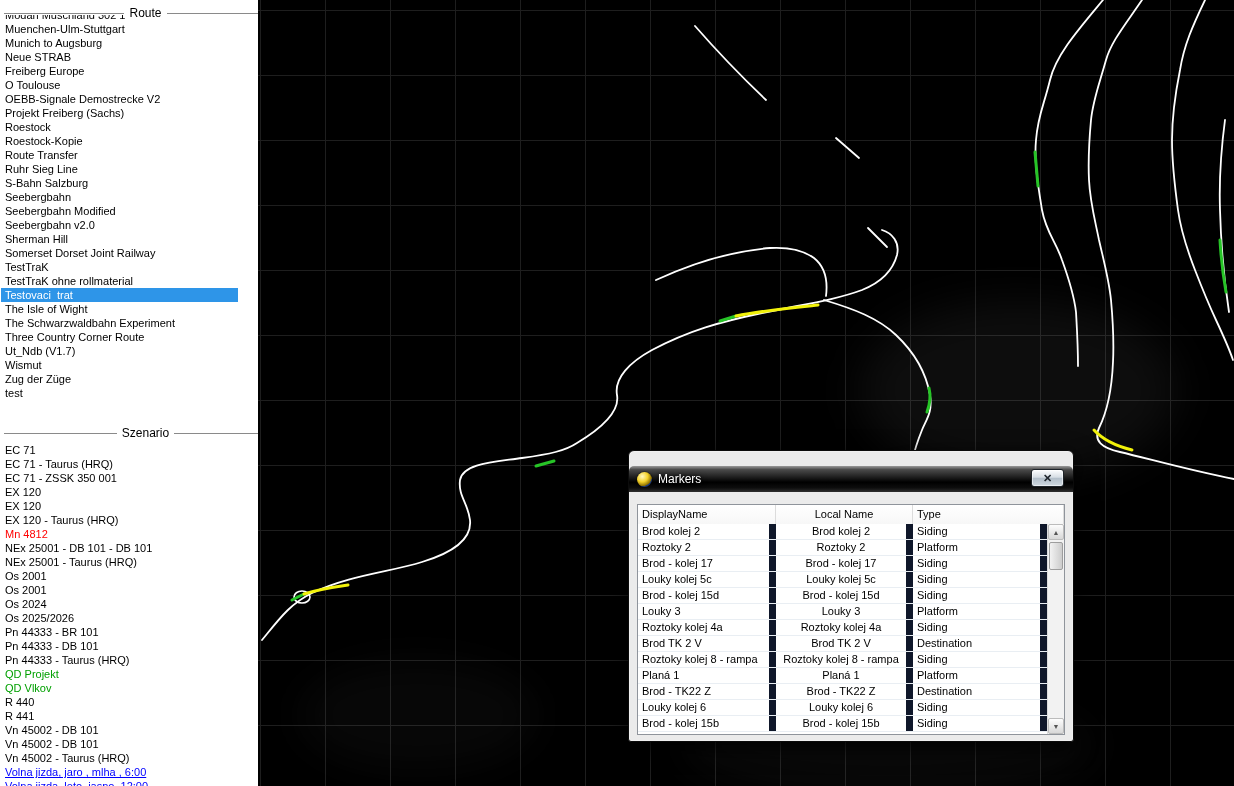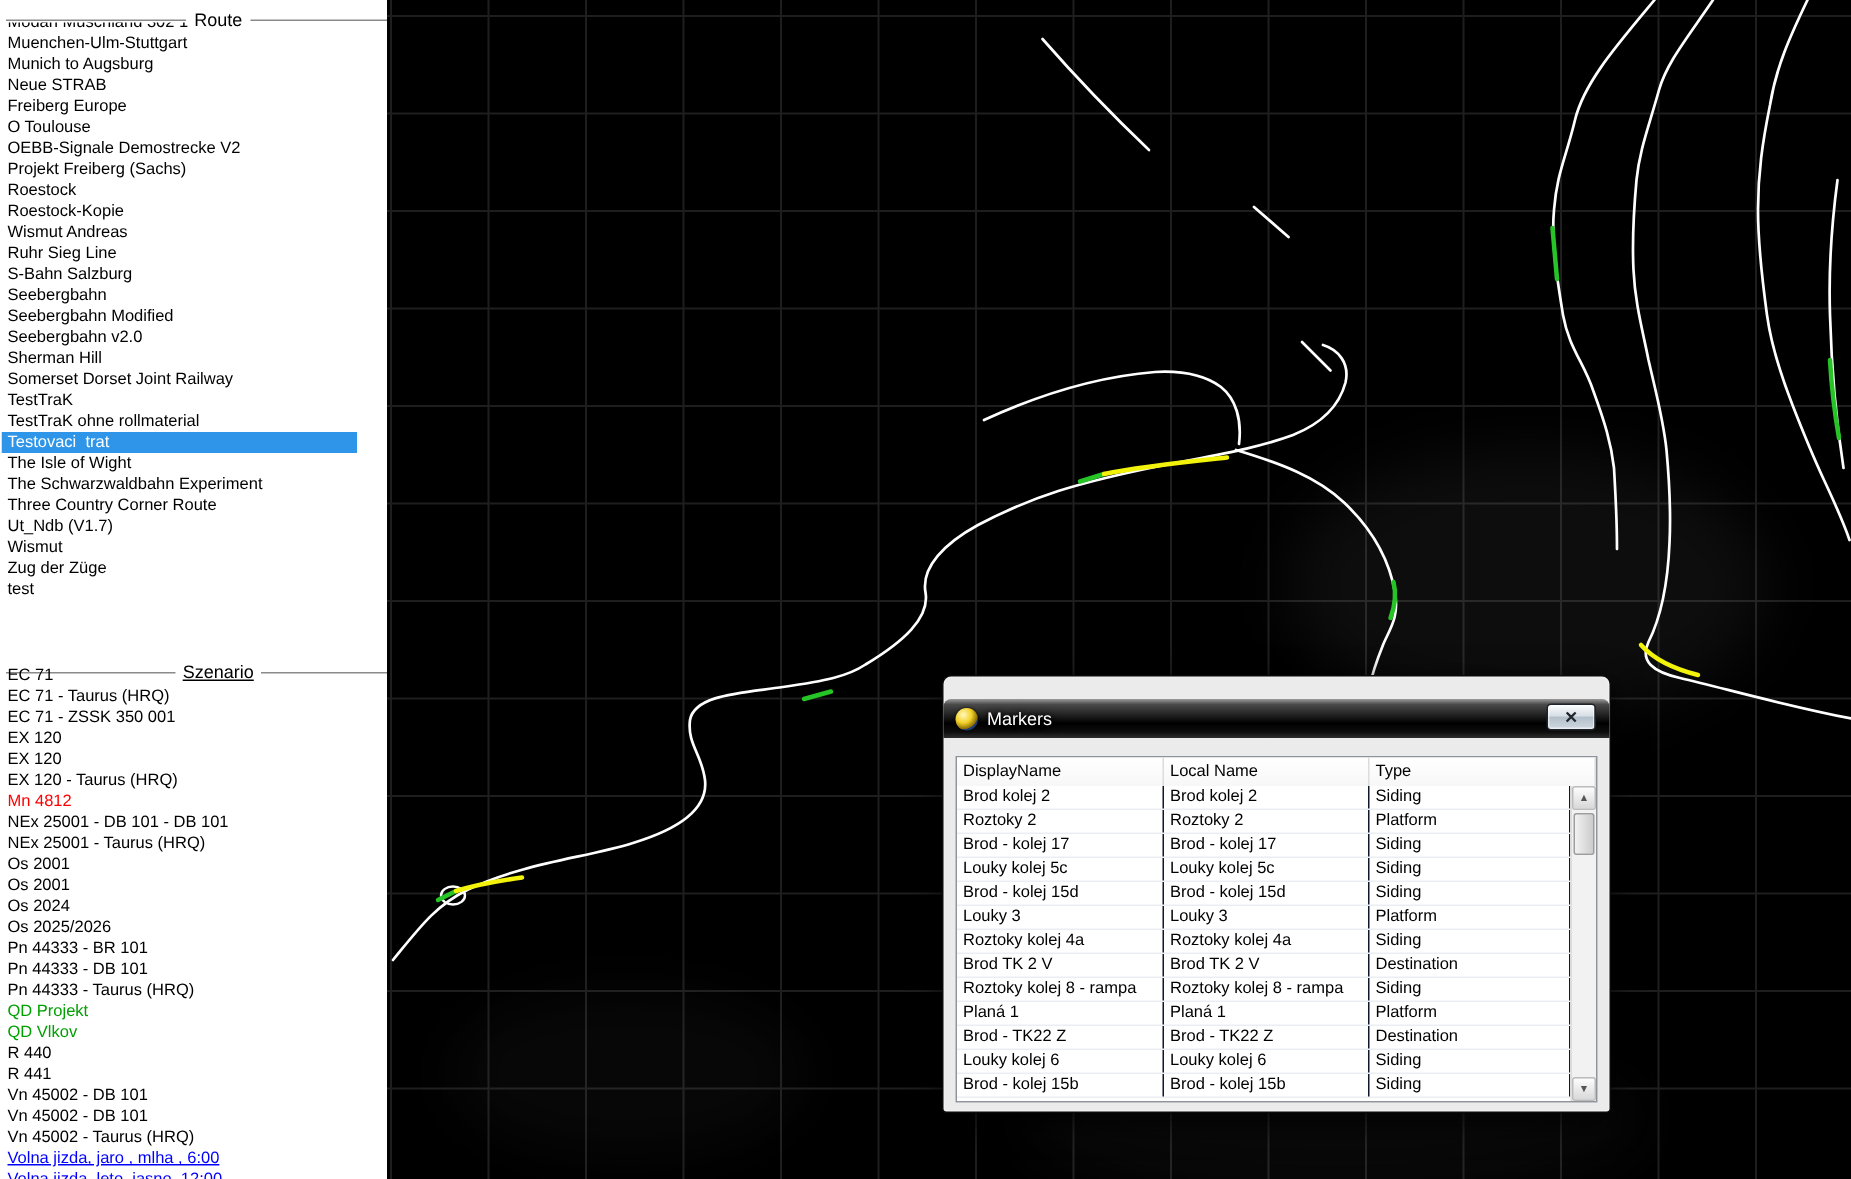--- a/index.html
+++ b/index.html
@@ -5,21 +5,21 @@
   *{margin:0;padding:0;box-sizing:border-box;}
   html,body{width:1234px;height:786px;}
   body{position:relative;overflow:hidden;background:#000;font-family:"Liberation Sans",sans-serif;font-size:11px;color:#000;}
 
   
   .sidebar{position:absolute;left:0;top:0;width:293px;height:786px;background:#fff;border-right:2px solid #141414;}
   .group-header{position:absolute;left:4px;right:4px;display:flex;align-items:center;font-size:12px;color:#000;}
   .group-header::before,.group-header::after{content:"";flex:1;height:1px;background:#8a8a8a;}
   .group-header span{padding:0 5px;white-space:nowrap;}
   .route-header{top:6px;}
-  .scenario-header{top:441px;text-decoration:underline;}
+  .scenario-header{top:426px;}
   .route-list{position:absolute;top:15px;left:1px;width:237px;height:393px;overflow:hidden;}
   .route-list .list-item:first-child{margin-top:-7px;}
   .scenario-list{position:absolute;top:443px;left:1px;right:1px;bottom:0;overflow:hidden;}
   .list-item{height:14px;line-height:14px;padding-left:4px;white-space:pre;overflow:hidden;}
   .list-item.selected{background:#2e95e8;color:#fff;}
 
   
   .scrollbar{position:absolute;display:flex;flex-direction:column;width:17px;background:#f2f2f2;border:1px solid #e0e0e0;}
   .route-scrollbar{top:15px;right:3px;height:393px;}
   .sb-btn{height:16px;flex:none;display:flex;align-items:center;justify-content:center;font-size:7px;color:#555;background:linear-gradient(#fdfdfd,#d8d8d8);border:1px solid #bcbcbc;border-radius:2px;}
@@ -56,25 +56,25 @@
       box-shadow:inset 0 0 0 1px rgba(255,255,255,.55);cursor:default;}
   .win-body{position:absolute;top:26px;left:0;right:0;bottom:0;padding:7px 8px 6px;border-radius:0 0 3px 3px;}
   .tabbar{display:flex;align-items:flex-end;height:20px;position:relative;z-index:2;}
   .tab{padding:2px 7px;border:1px solid #8f949b;border-bottom:none;border-radius:2px 2px 0 0;
       background:linear-gradient(#f5f5f5,#e1e1e1);height:17px;line-height:13px;position:relative;top:1px;margin-right:1px;}
   .tab.active{background:#fdfdfd;height:20px;line-height:16px;box-shadow:inset 0 2px 0 #dff0fa;}
   .tab-content{position:absolute;top:27px;left:8px;right:8px;bottom:6px;background:#fff;border:1px solid #8f949b;}
   .table-header{display:flex;height:35px;background:linear-gradient(#ffffff,#f1f1f1);border-bottom:1px solid #cfcfcf;}
   .hcell{padding:3px 4px 0;border-right:1px solid #dcdcdc;white-space:nowrap;overflow:hidden;}
   .col0{width:138px;flex:none;}
-  .col1{width:137px;flex:none;}
+  .col1{width:137px;flex:none;text-align:center;}
   .col2{flex:1;}
   .table-body{position:absolute;top:19px;left:0;right:17px;bottom:0;overflow:hidden;}
   .grid-row{display:flex;height:16px;border-bottom:1px solid #e9eef3;background:#fff;}
-  .cell{padding:1px 4px;border-right:1px solid #0f172a;white-space:nowrap;overflow:hidden;line-height:13px;}
+  .cell{padding:1px 4px;border-right:7px solid #0f172a;white-space:nowrap;overflow:hidden;line-height:13px;}
   .table-scrollbar{top:19px;right:0;bottom:0;border:none;border-left:1px solid #dcdcdc;}
 </style>
 </head>
 <body>
 
 <div class="sidebar">
 
   <div class="group-header route-header">
     <span>Route</span>
   </div>
@@ -82,21 +82,21 @@
       <div class="list-item">Modan Muschland 302 1</div>
       <div class="list-item">Muenchen-Ulm-Stuttgart</div>
       <div class="list-item">Munich to Augsburg</div>
       <div class="list-item">Neue STRAB</div>
       <div class="list-item">Freiberg Europe</div>
       <div class="list-item">O Toulouse</div>
       <div class="list-item">OEBB-Signale Demostrecke V2</div>
       <div class="list-item">Projekt Freiberg (Sachs)</div>
       <div class="list-item">Roestock</div>
       <div class="list-item">Roestock-Kopie</div>
-      <div class="list-item">Wismut Andreas</div>
+      <div class="list-item">Route Transfer</div>
       <div class="list-item">Ruhr Sieg Line</div>
       <div class="list-item">S-Bahn Salzburg</div>
       <div class="list-item">Seebergbahn</div>
       <div class="list-item">Seebergbahn Modified</div>
       <div class="list-item">Seebergbahn v2.0</div>
       <div class="list-item">Sherman Hill</div>
       <div class="list-item">Somerset Dorset Joint Railway</div>
       <div class="list-item">TestTraK</div>
       <div class="list-item">TestTraK ohne rollmaterial</div>
       <div class="list-item selected">Testovaci  trat</div>

